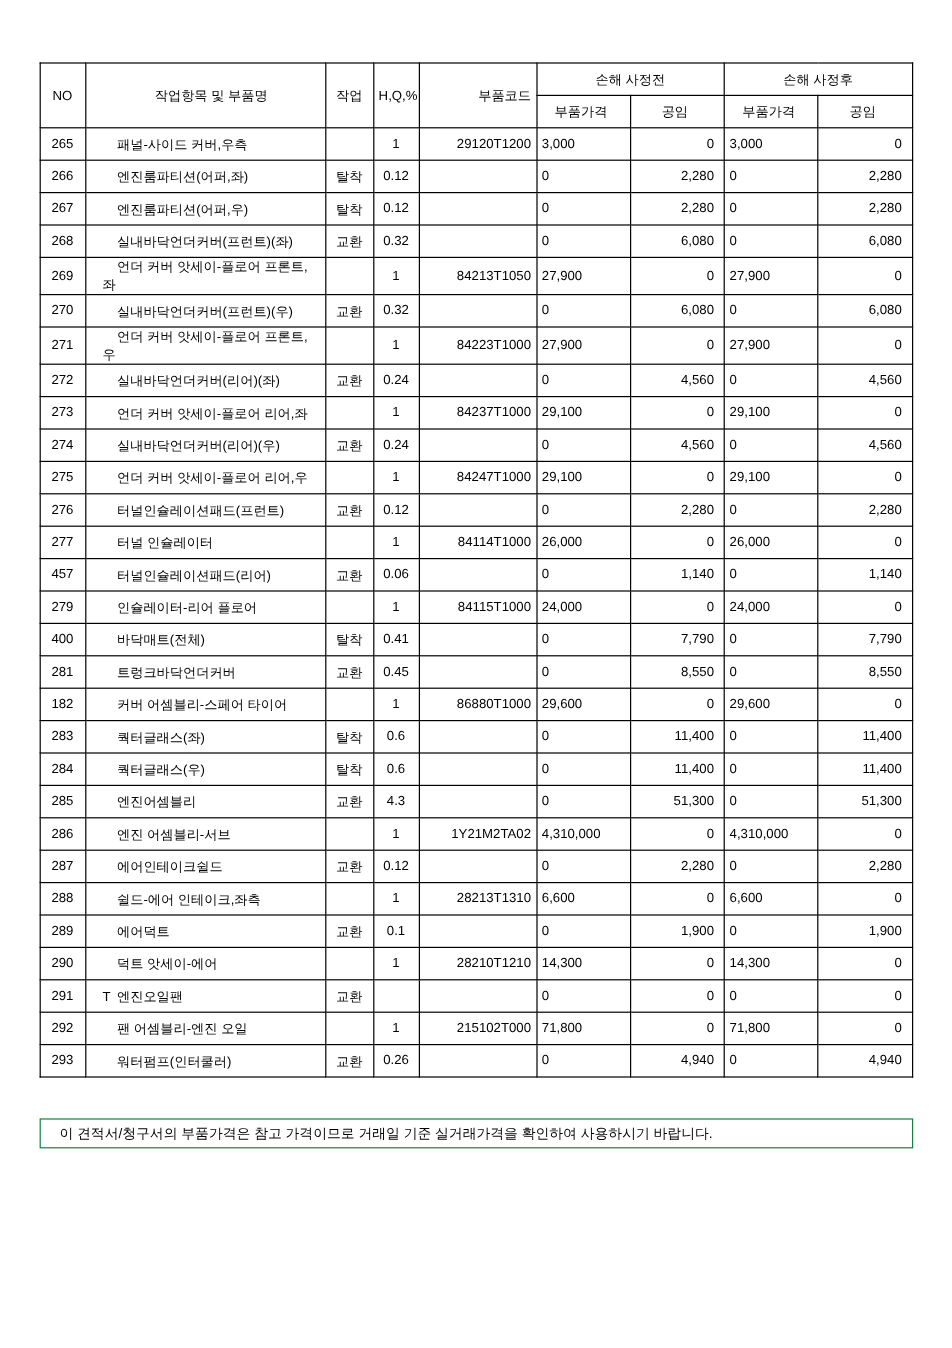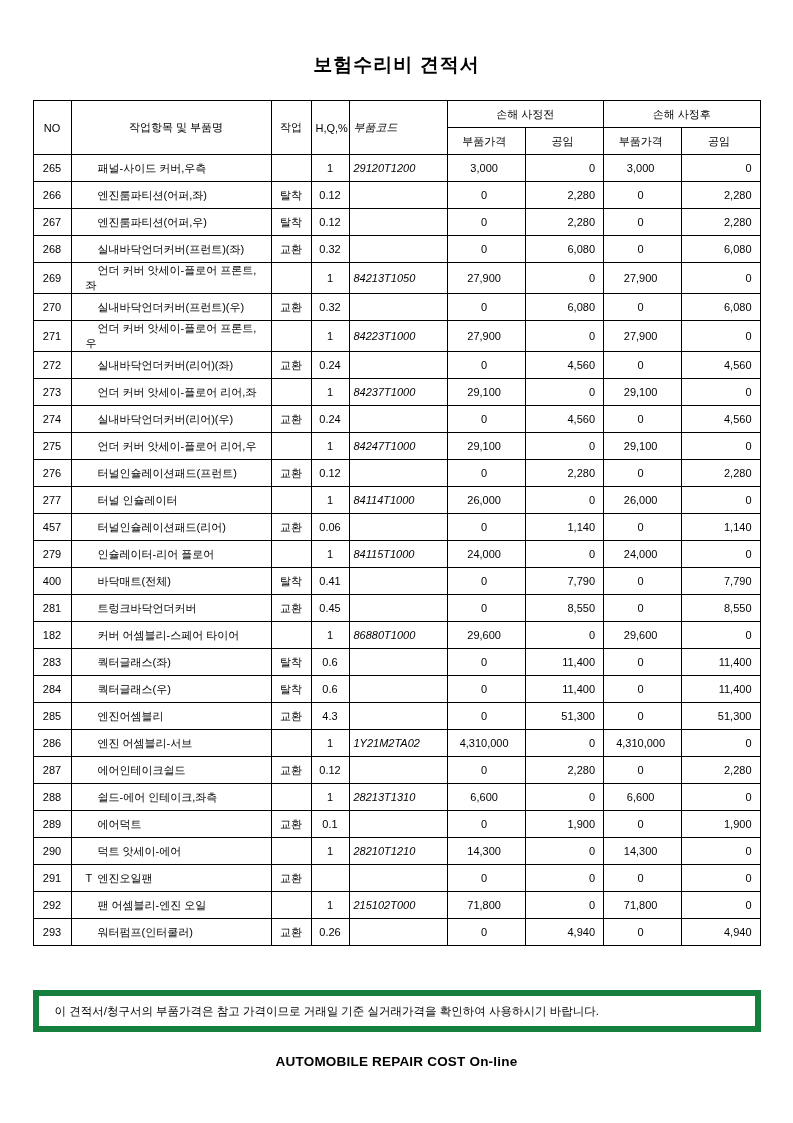--- a/index.html
+++ b/index.html
@@ -46,39 +46,39 @@
   thead th {
     text-align: center;
     vertical-align: middle;
     font-size: 11.5px;
     margin-left: 28px;
   }
   .col-no      { width: 38px; text-align: center; }
   .col-name    { width: 200px; text-align: left; padding-left: 14px !important; }
   .col-work    { width: 40px; text-align: center; }
   .col-hq      { width: 38px; text-align: center; }
-  .col-code    { width: 98px; text-align: left; font-style: italic; }
-  .col-price   { width: 78px; text-align: center; padding-right: 8px !important; }
+  .col-code    { width: 98px; text-align: right; }
+  .col-price   { width: 78px; text-align: left; padding-right: 8px !important; }
   .col-labor   { width: 62px; text-align: right; padding-right: 8px !important; }
   .grp-head {
     text-align: center;
   }
   tbody td {
     vertical-align: middle;
   }
   .name-prefix {
     display: inline-block;
     min-width: 12px;
   }
   .note-box {
-    margin: 44px auto 0 auto;
+    margin: 34px auto 0 auto;
     width: 728px;
-    border: 6px solid #15803d;
+    border: 1px solid #15803d;
     box-sizing: border-box;
-    height: 42px;
+    height: 25px;
     display: flex;
     align-items: center;
     padding-left: 16px;
     font-size: 11.5px;
   }
   .footer-title {
     text-align: center;
     font-weight: bold;
     font-size: 13.5px;
     margin-top: 22px;
@@ -88,21 +88,20 @@
     text-align: center;
     font-size: 11.5px;
     margin-top: 10px;
   }
 </style>
 </head>
 <body>
 
 <div class="page">
 
-  <div class="doc-title">보험수리비 견적서</div>
 
   <table class="estimate">
     <thead>
       <tr>
         <th class="col-no" rowspan="2">NO</th>
         <th class="col-name" rowspan="2" style="text-align:center;">작업항목 및 부품명</th>
         <th class="col-work" rowspan="2">작업</th>
         <th class="col-hq" rowspan="2">H,Q,%</th>
         <th class="col-code" rowspan="2">부품코드</th>
         <th class="grp-head" colspan="2">손해 사정전</th>
@@ -435,15 +434,14 @@
           <td class="col-price">0</td>
           <td class="col-labor">4,940</td>
         </tr>
       </tbody>
   </table>
 
   <div class="note-box">
     <span>이 견적서/청구서의 부품가격은 참고 가격이므로 거래일 기준 실거래가격을 확인하여 사용하시기 바랍니다.</span>
   </div>
 
-  <div class="footer-title">AUTOMOBILE REPAIR COST On-line</div>
 
 </div>
 
 </body></html>

